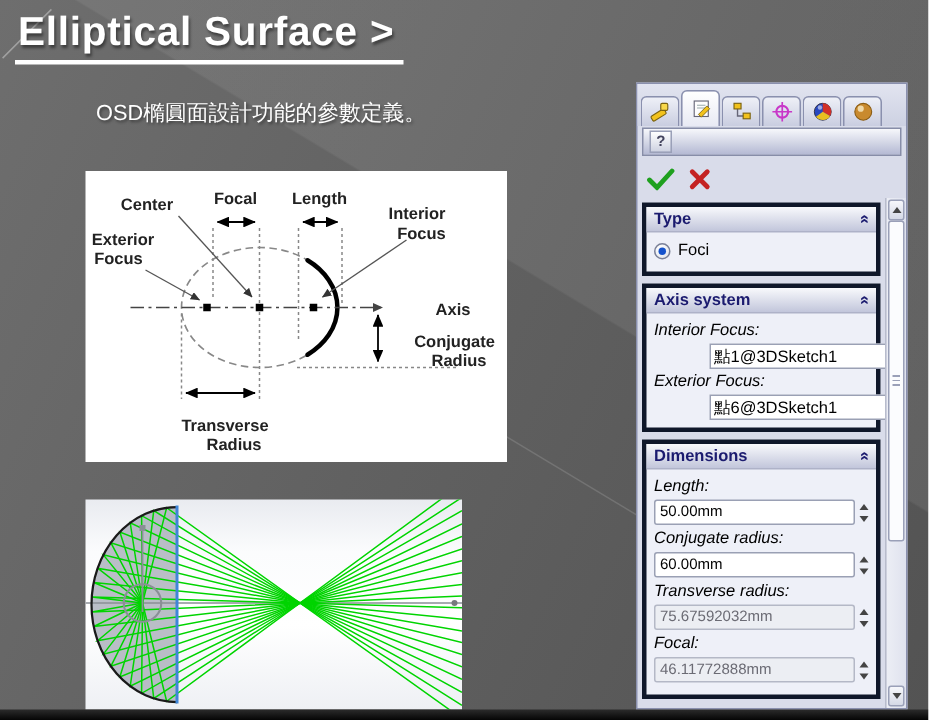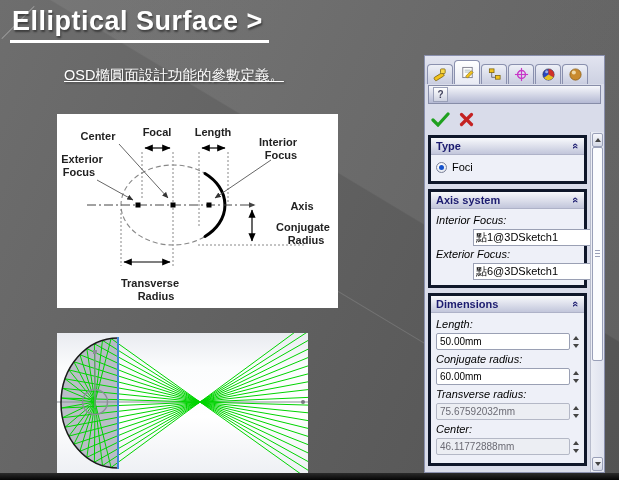--- a/index.html
+++ b/index.html
@@ -15,21 +15,20 @@
   .streak2{width:420px;left:60px;top:250px;transform:rotate(31deg);background:rgba(255,255,255,0.14);}
   .bottom-bar{position:absolute;left:0;bottom:0;width:619px;height:7px;background:linear-gradient(#2b2b2b,#050505);}
   .page-title{
     position:absolute;left:10px;top:6px;color:#fff;font-size:27px;font-weight:bold;
     letter-spacing:0.5px;border-bottom:3px solid #fff;padding:0 6px 3px 2px;
     text-shadow:1px 2px 2px rgba(0,0,0,0.45);
   }
   .page-subtitle{
     position:absolute;left:64px;top:66px;color:#fff;font-size:14.5px;
     text-shadow:1px 1px 2px rgba(0,0,0,0.45);
-    text-decoration:underline;
   }
   .diagram-box{position:absolute;left:57px;top:114px;width:281px;height:194px;background:#fff;}
   .ray-box{
     position:absolute;left:57px;top:333px;width:251px;height:140px;
     background:linear-gradient(180deg,#e9ebf0 0%,#fbfcfd 25%,#ffffff 60%,#eef0f4 100%);
   }
   .diagram-box svg,.ray-box svg{display:block;}
   .dia-label{font-size:11px;font-weight:600;fill:#222;font-family:"Liberation Sans",sans-serif;}
   #rays polyline{fill:none;stroke:#00d400;stroke-width:1;}
 
@@ -310,21 +309,21 @@
                 </span>
             </div>
             <div class="field-label">Transverse radius:</div>
             <div class="dim-row">
               <input class="dim-field disabled" type="text" readonly="" value="75.67592032mm" style="">
               <span class="spinner">
                   <span class="tri-up"></span>
                   <span class="tri-down"></span>
                 </span>
             </div>
-            <div class="field-label">Center:</div>
+            <div class="field-label">Focal:</div>
             <div class="dim-row">
               <input class="dim-field disabled" type="text" readonly="" value="46.11772888mm" style="">
               <span class="spinner">
                   <span class="tri-up"></span>
                   <span class="tri-down"></span>
                 </span>
             </div>
           </div>
         </div>
 

